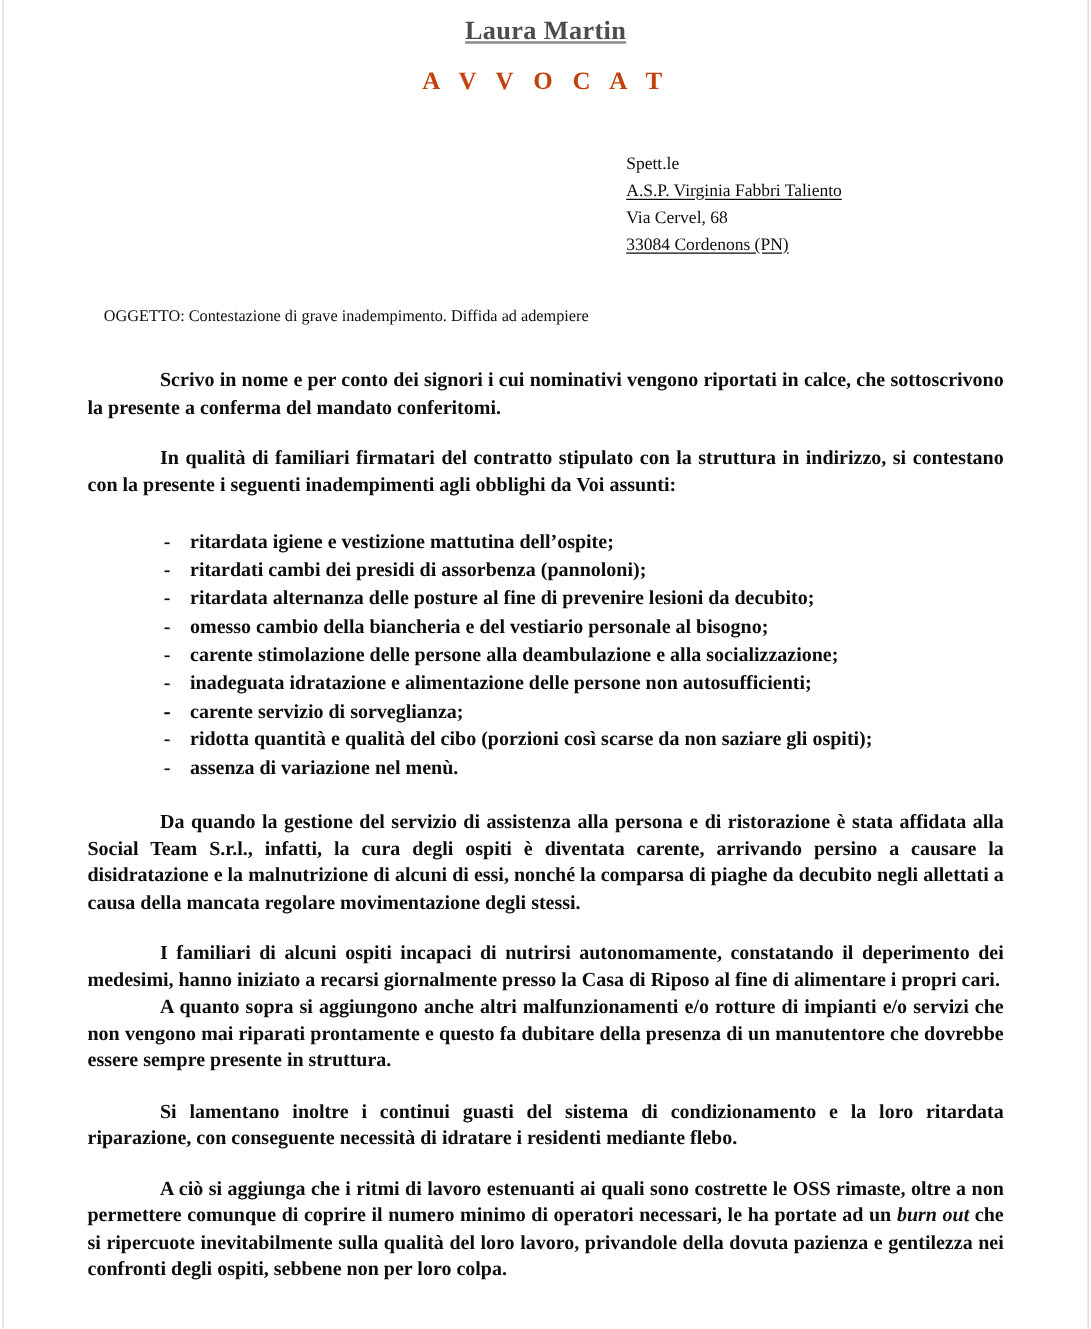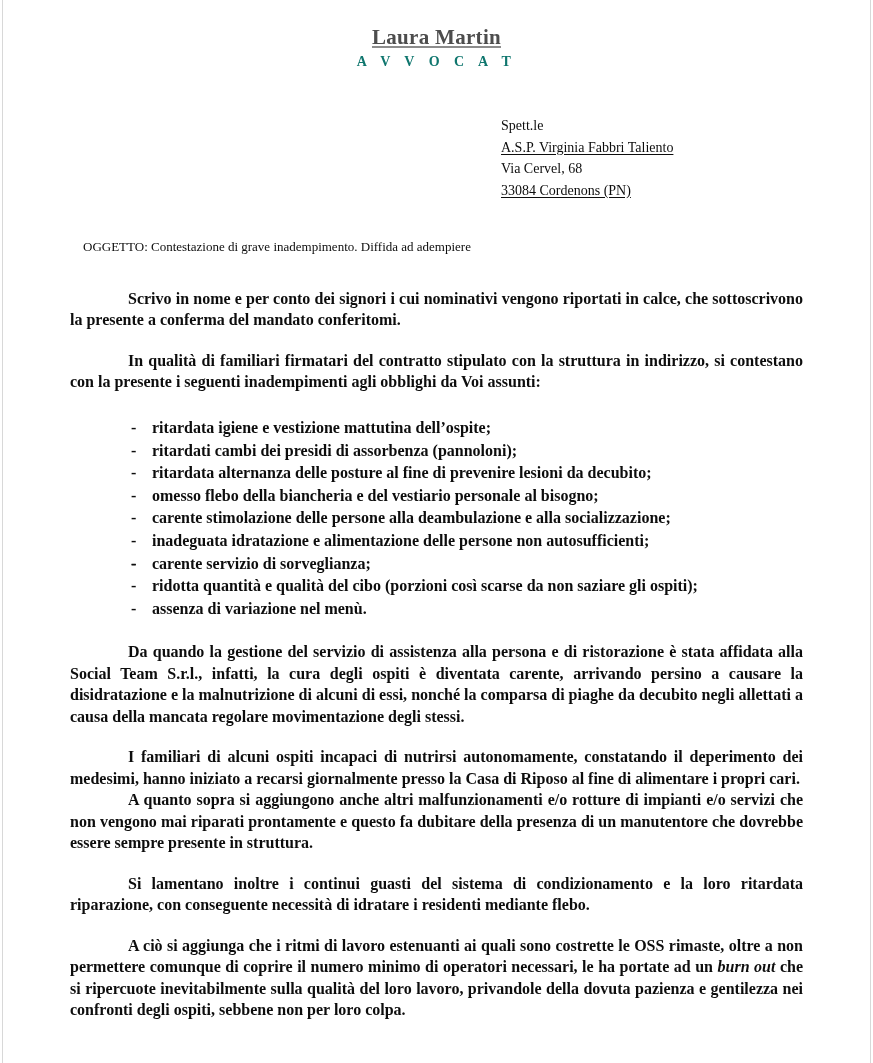--- a/index.html
+++ b/index.html
@@ -23,38 +23,38 @@
     bottom: 0;
     width: 1px;
     background: #d8d8d8;
   }
   .edge-left  { left: 2px; }
   .edge-right { right: 2px; }
 
   
   .letterhead {
     text-align: center;
-    padding-top: 24px;
+    padding-top: 11px;
   }
   .lh-name {
     font-size: 21px;
     font-weight: bold;
     letter-spacing: 0.3px;
     color: #4d4d4d;
     text-decoration: underline;
     text-decoration-color: #8c8c8c;
     text-underline-offset: 2px;
     line-height: 1.25;
   }
   .lh-role {
-    font-size: 14px;
+    font-size: 20px;
     font-weight: bold;
     letter-spacing: 5.5px;
-    color: #0f766e;
-    margin-top: 4px;
+    color: #c2410c;
+    margin-top: 16px;
     line-height: 1.2;
   }
 
   
   .addr-row {
     position: relative;
     margin-top: 44px;
     height: 96px;
   }
   .sender-pec {
@@ -150,21 +150,21 @@
 
     <p class="para">Scrivo in nome e per conto dei signori i cui nominativi vengono riportati in calce, che sottoscrivono la presente a conferma del mandato conferitomi.</p>
 
     <p class="para gap-lg">In qualità di familiari firmatari del contratto stipulato con la struttura in indirizzo, si contestano con la presente i seguenti inadempimenti agli obblighi da Voi assunti:</p>
 
     <div class="list-wrap">
       <ul class="items" id="items-list">
           <li><span class="dash">-</span><span>ritardata igiene e vestizione mattutina dell’ospite;</span></li>
           <li><span class="dash">-</span><span>ritardati cambi dei presidi di assorbenza (pannoloni);</span></li>
           <li><span class="dash">-</span><span>ritardata alternanza delle posture al fine di prevenire lesioni da decubito;</span></li>
-          <li><span class="dash">-</span><span>omesso flebo della biancheria e del vestiario personale al bisogno;</span></li>
+          <li><span class="dash">-</span><span>omesso cambio della biancheria e del vestiario personale al bisogno;</span></li>
           <li><span class="dash">-</span><span>carente stimolazione delle persone alla deambulazione e alla socializzazione;</span></li>
           <li><span class="dash">-</span><span>inadeguata idratazione e alimentazione delle persone non autosufficienti;</span></li>
           <li><span class="dash">-</span></li>
           <li><span class="dash">-</span><span>carente servizio di sorveglianza;</span></li>
           <li><span class="dash">-</span><span>ridotta quantità e qualità del cibo (porzioni così scarse da non saziare gli ospiti);</span></li>
           <li><span class="dash">-</span><span>assenza di variazione nel menù.</span></li>
         </ul>
     </div>
 
     <p class="para">Da quando la gestione del servizio di assistenza alla persona e di ristorazione è stata affidata alla Social Team S.r.l., infatti, la cura degli ospiti è diventata carente, arrivando persino a causare la disidratazione e la malnutrizione di alcuni di essi, nonché la comparsa di piaghe da decubito negli allettati a causa della mancata regolare movimentazione degli stessi.</p>

